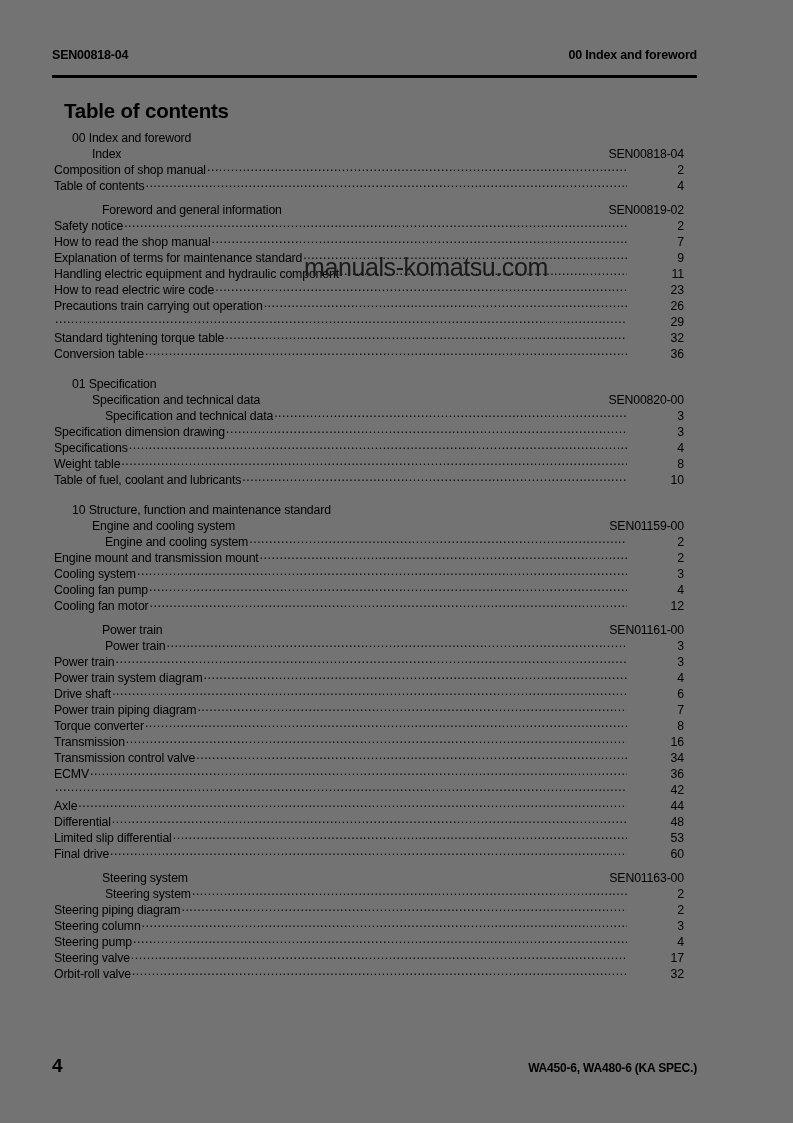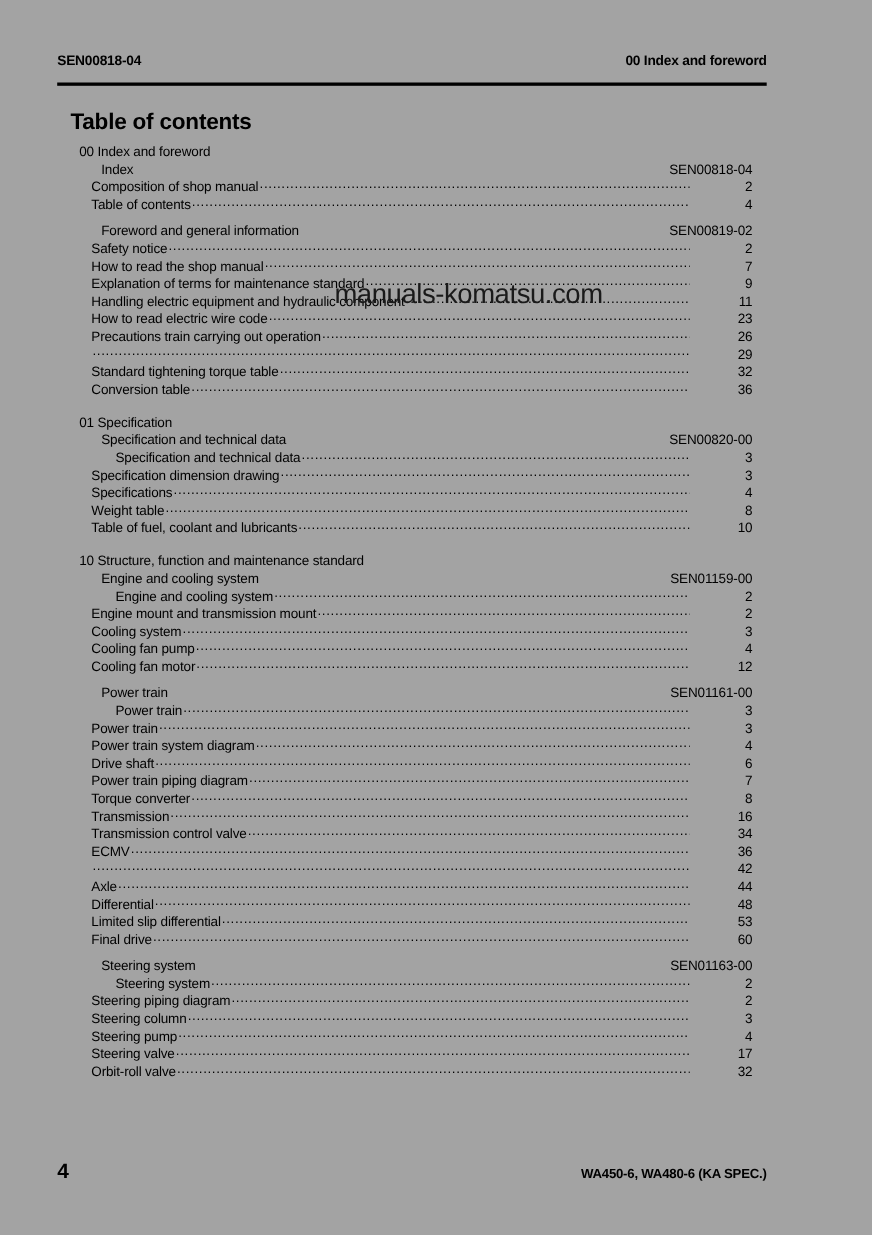--- a/index.html
+++ b/index.html
@@ -10,21 +10,21 @@
   }
   body {
     font-family: "Liberation Sans", sans-serif;
     color: #000000;
   }
   .page {
     position: relative;
     width: 793px;
     height: 1123px;
     margin: 0;
-    background: #a3a3a3;
+    background: #737373;
     overflow: hidden;
   }
 
   
   .page-header {
     position: absolute;
     left: 52px;
     top: 48px;
     width: 645px;
     display: flex;
@@ -74,23 +74,23 @@
     letter-spacing: -0.15px;
   }
 
   
   .lvl1 { padding-left: 72px; }
   
   .lvl2 { padding-left: 92px; }
   
   .lvl3 { padding-left: 105px; }
   
-  .lvl4 { padding-left: 83px; }
-
-  .row.spacer-top { margin-top: 8px; }
+  .lvl4 { padding-left: 54px; }
+
+  .row.spacer-top { margin-top: 8px; margin-left: 10px; }
 
   
   .entry {
     display: flex;
     align-items: flex-end;
     width: 100%;
   }
   .entry .label {
     flex: 0 0 auto;
   }

